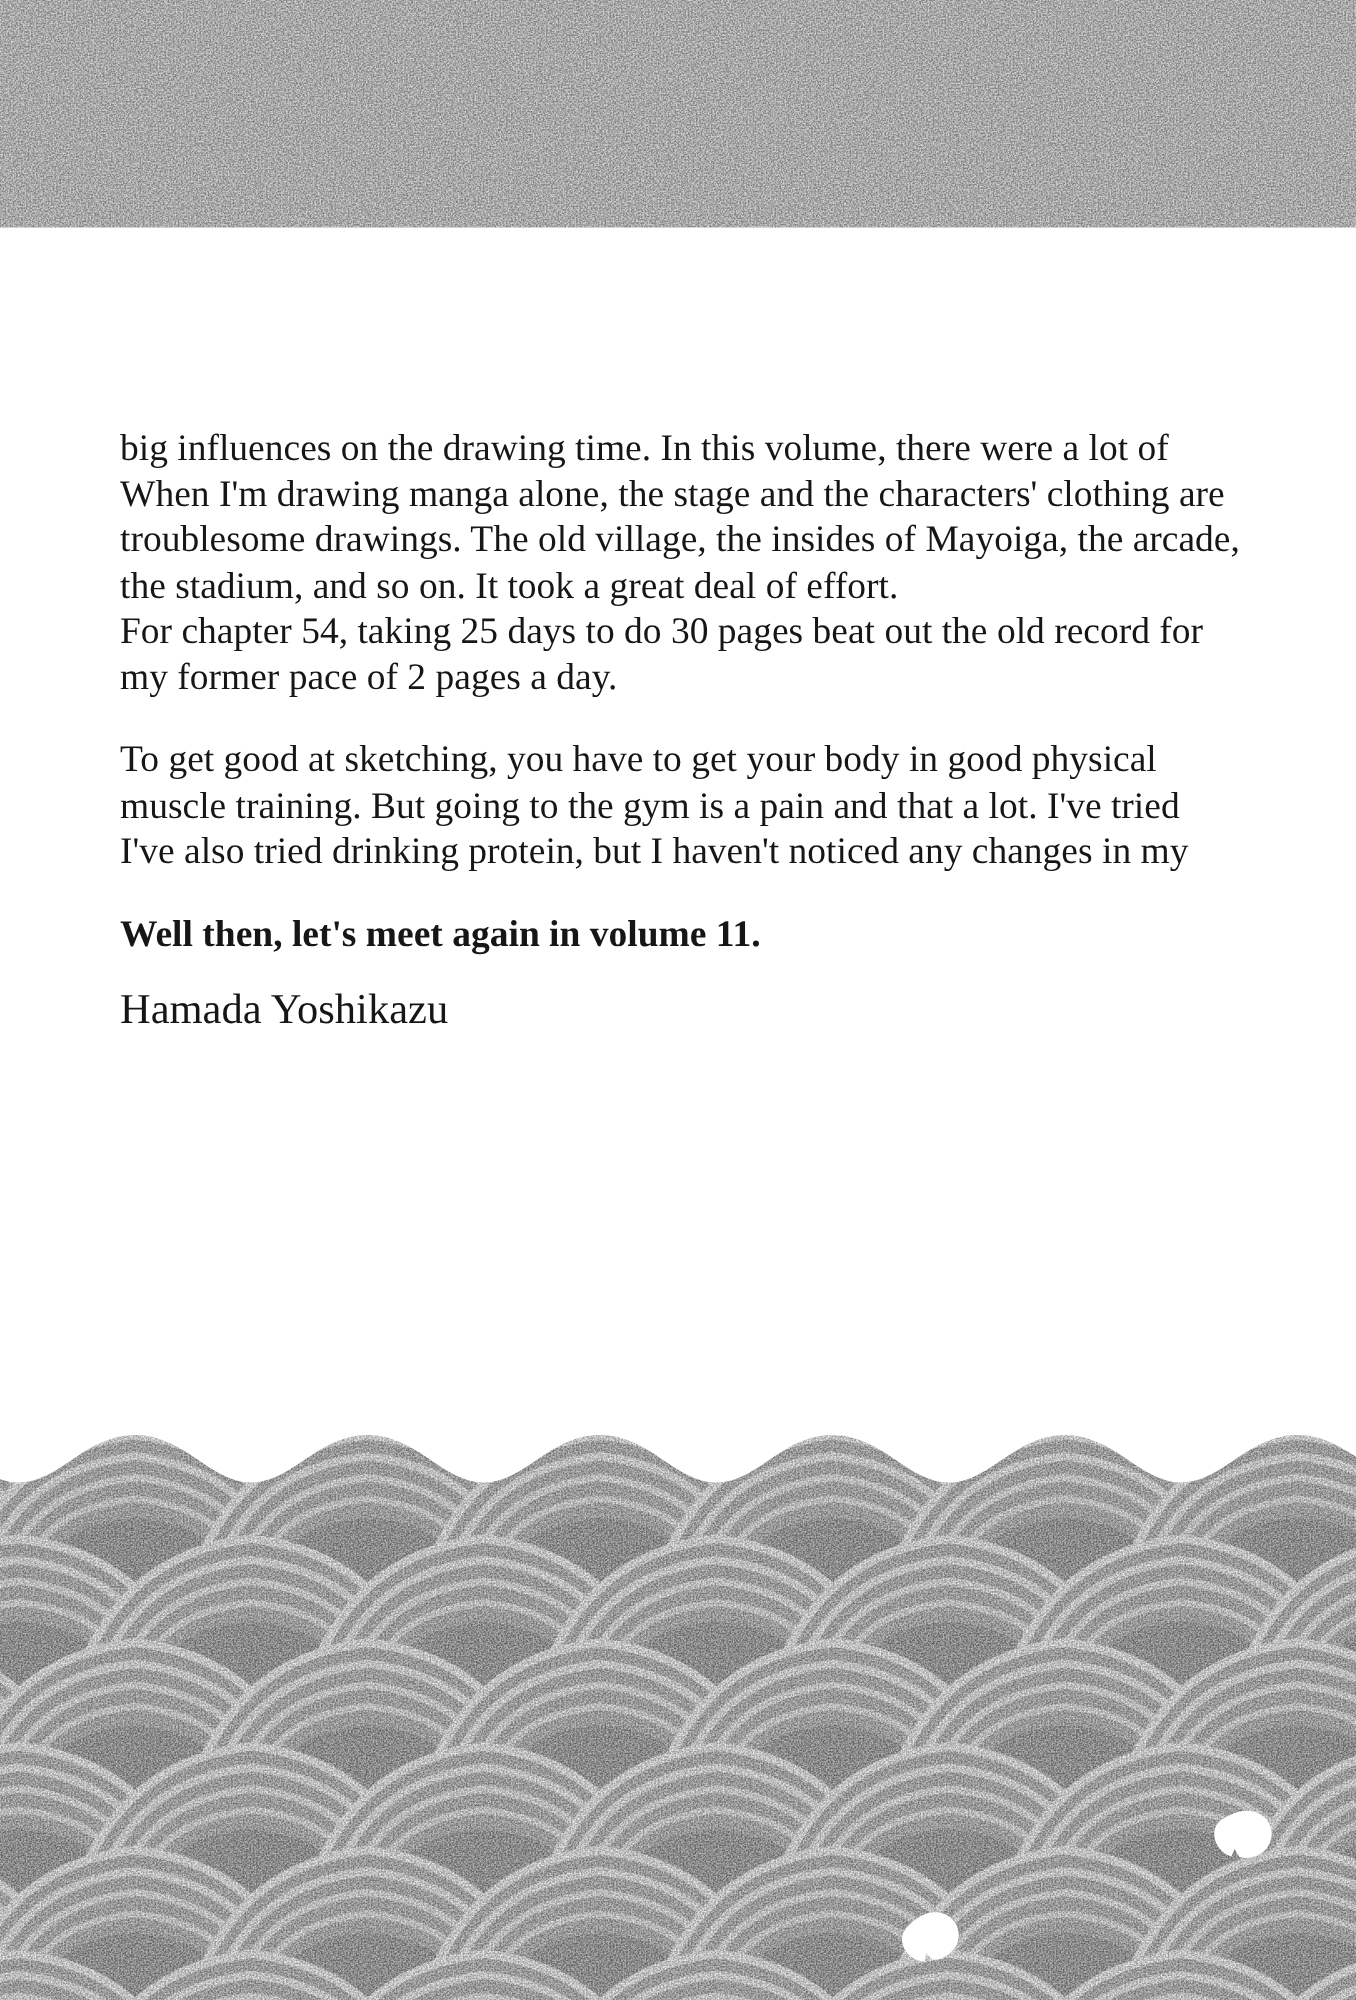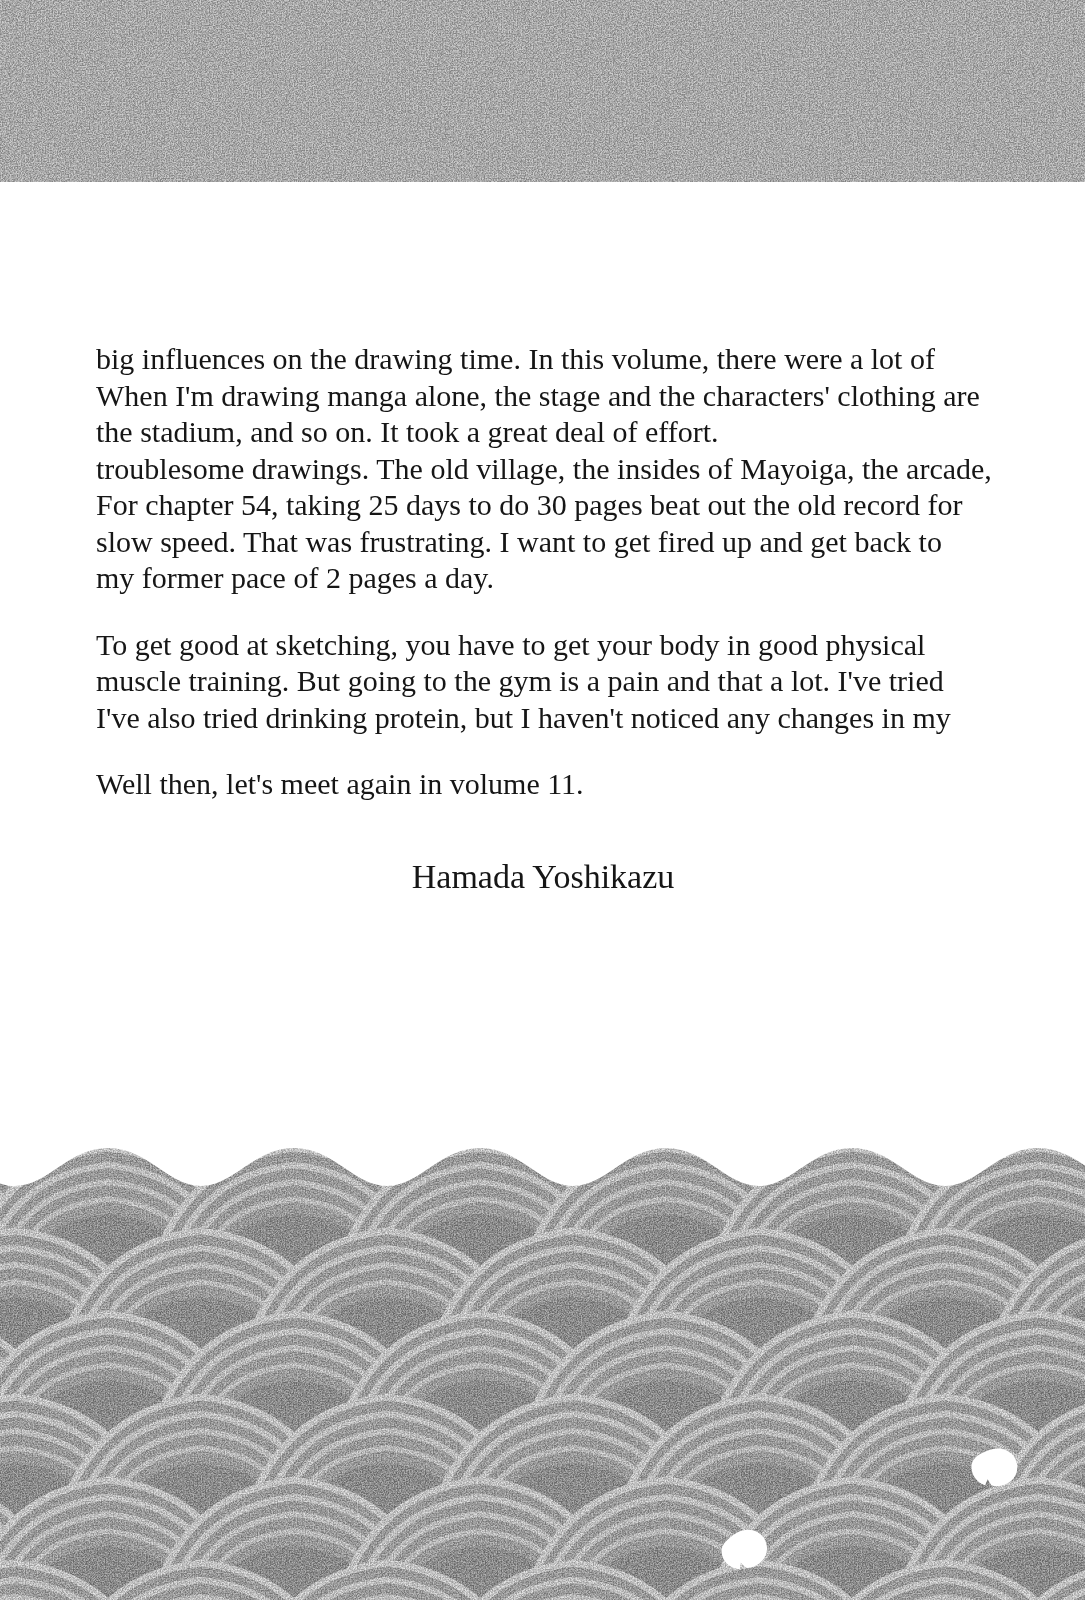--- a/index.html
+++ b/index.html
@@ -20,25 +20,25 @@
   .afterword {
     position: absolute;
     left: 96px;
     top: 341px;
     width: 894px;
     font-size: 30px;
     line-height: 36.5px;
     color: #161616;
   }
   .afterword .block { margin: 0 0 30px 0; }
-  .afterword .block:last-child { margin-bottom: 10px; }
+  .afterword .block:last-child { margin-bottom: 10px; font-weight: bold; }
   .afterword .line { white-space: nowrap; }
   .signature {
-    margin-top: 54px;
-    text-align: center;
+    margin-top: 22px;
+    text-align: left;
     font-size: 34px;
     line-height: 40px;
     color: #161616;
     white-space: nowrap;
   }
 </style>
 </head>
 <body>
 
 <svg class="page-decor" width="1085" height="1600" viewBox="0 0 1085 1600" xmlns="http://www.w3.org/2000/svg">
@@ -101,24 +101,23 @@
 
   <use href="#petal" transform="translate(995,1468) rotate(-15)" fill="#ffffff"></use>
   <use href="#petal" transform="translate(745,1550) rotate(-30)" fill="#ffffff"></use>
 </svg>
 
 <div class="afterword">
   <div>
       <div class="block">
         <div class="line">big influences on the drawing time. In this volume, there were a lot of</div>
         <div class="line">When I'm drawing manga alone, the stage and the characters' clothing are</div>
+        <div class="line">troublesome drawings. The old village, the insides of Mayoiga, the arcade,</div>
         <div class="line">the stadium, and so on. It took a great deal of effort.</div>
-        <div class="line">troublesome drawings. The old village, the insides of Mayoiga, the arcade,</div>
         <div class="line">For chapter 54, taking 25 days to do 30 pages beat out the old record for</div>
-        <div class="line">slow speed. That was frustrating. I want to get fired up and get back to</div>
         <div class="line">my former pace of 2 pages a day.</div>
       </div>
       <div class="block">
         <div class="line">To get good at sketching, you have to get your body in good physical</div>
         <div class="line">muscle training. But going to the gym is a pain and that a lot. I've tried</div>
         <div class="line">I've also tried drinking protein, but I haven't noticed any changes in my</div>
       </div>
       <div class="block">
         <div class="line">Well then, let's meet again in volume 11.</div>
       </div>

